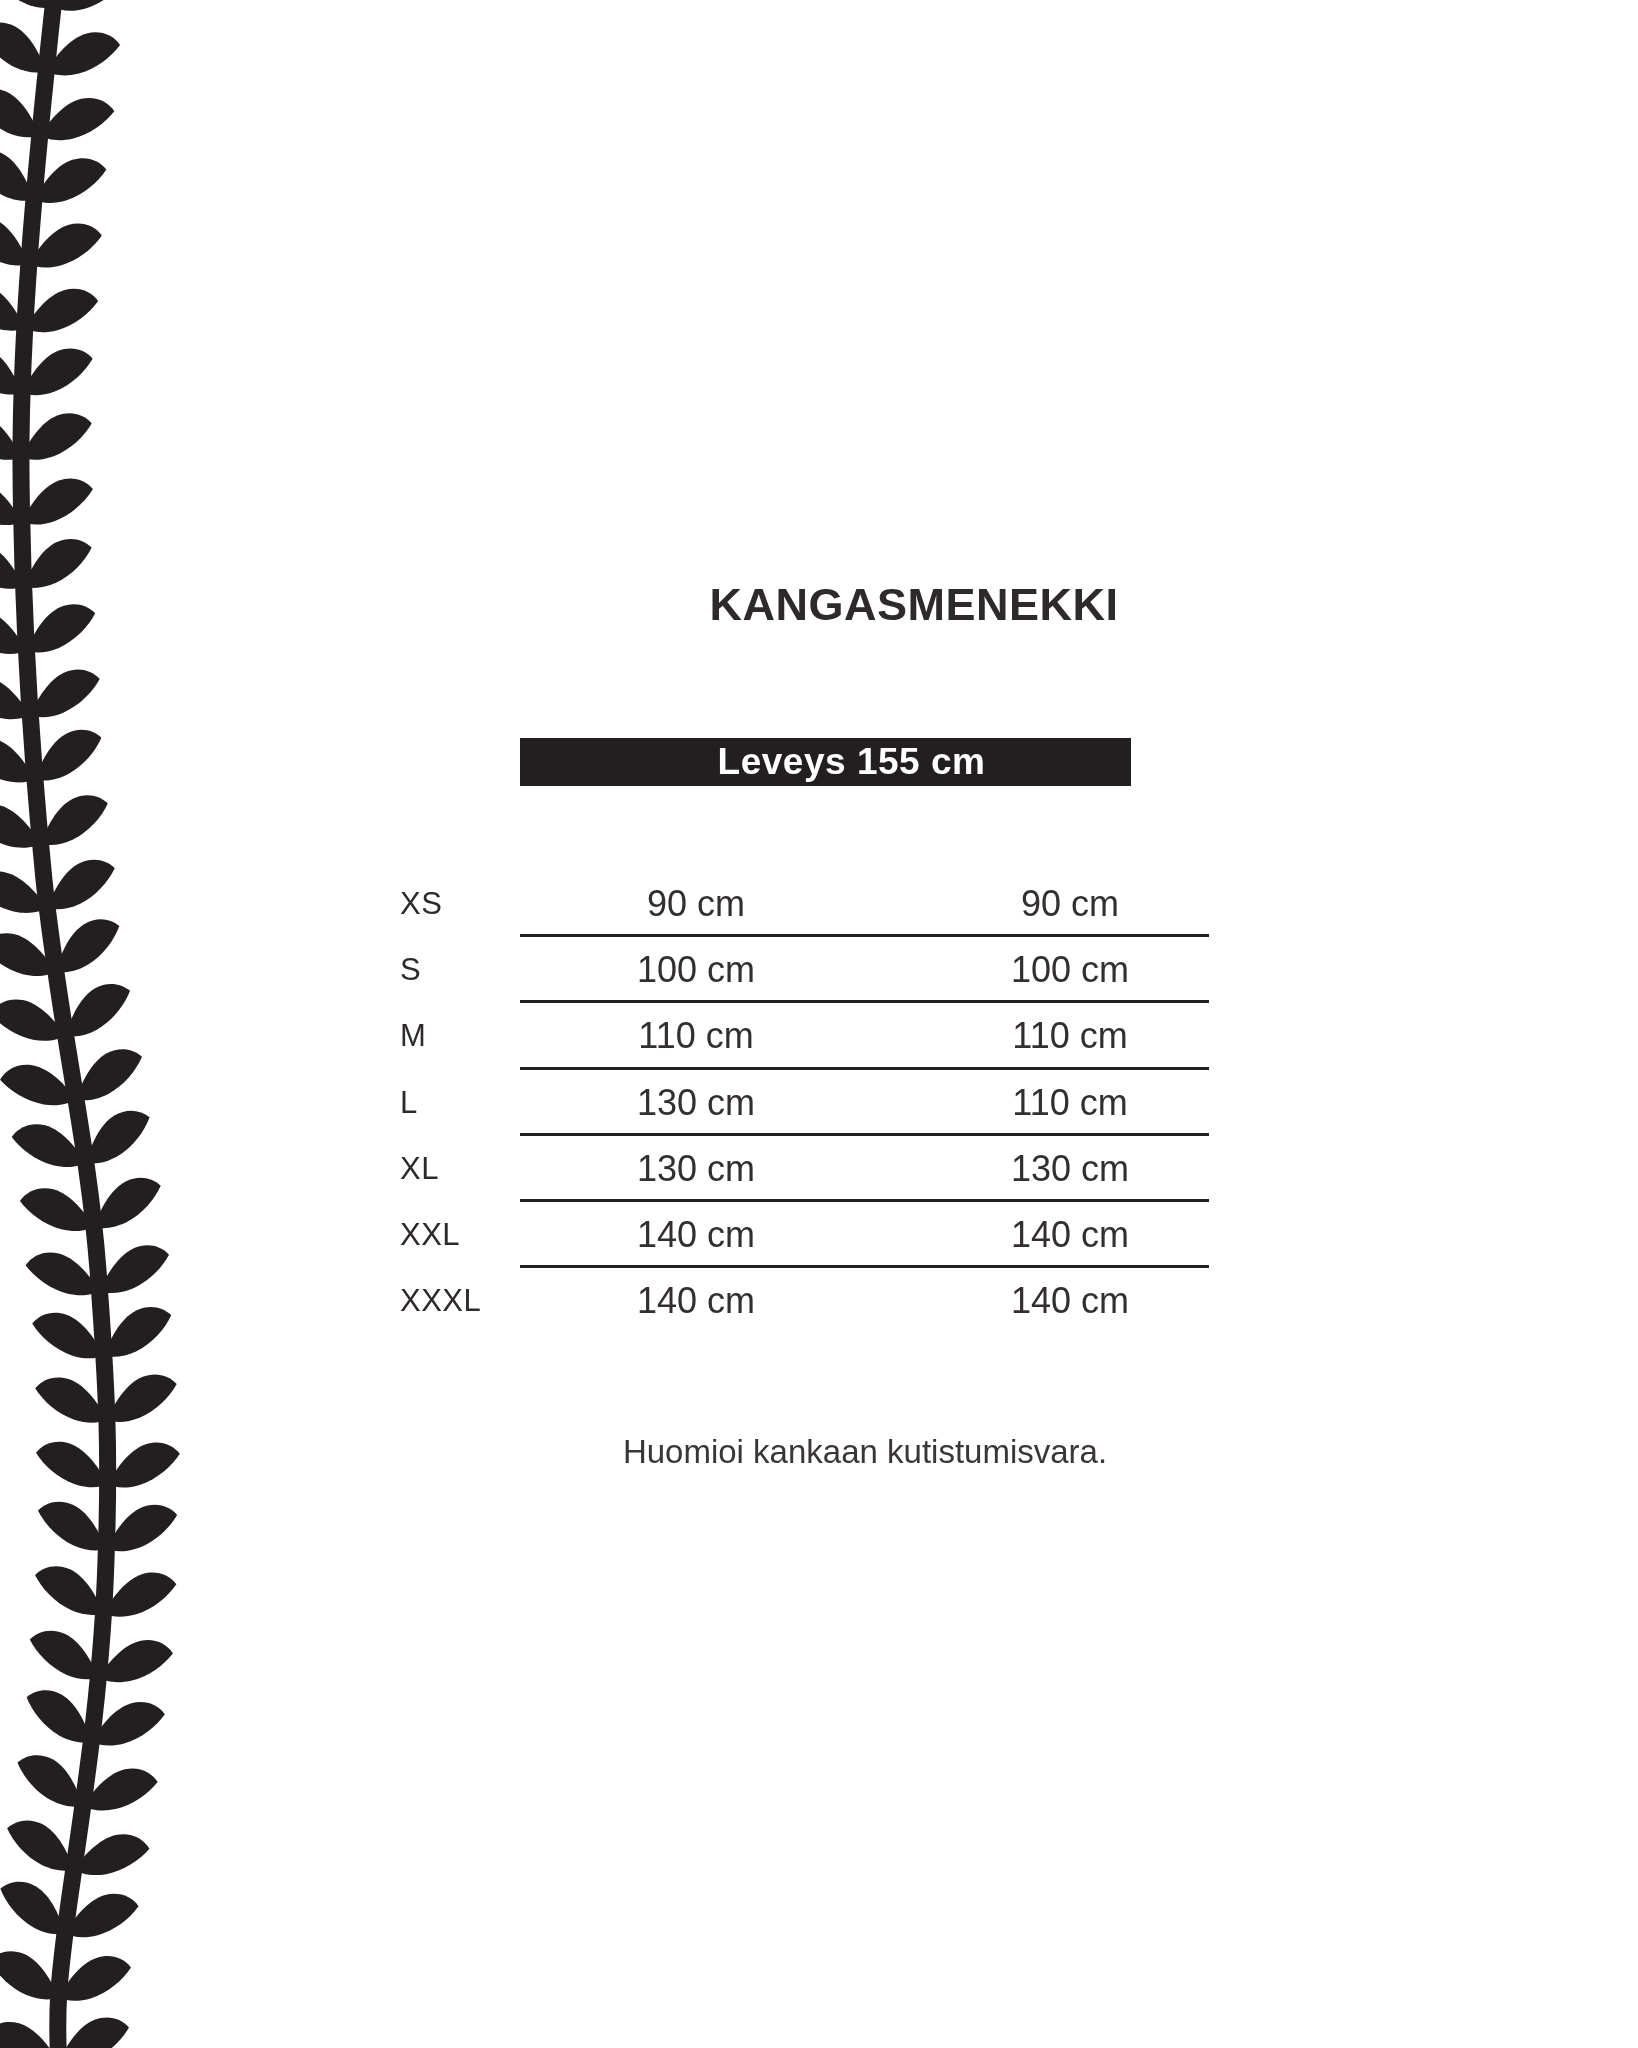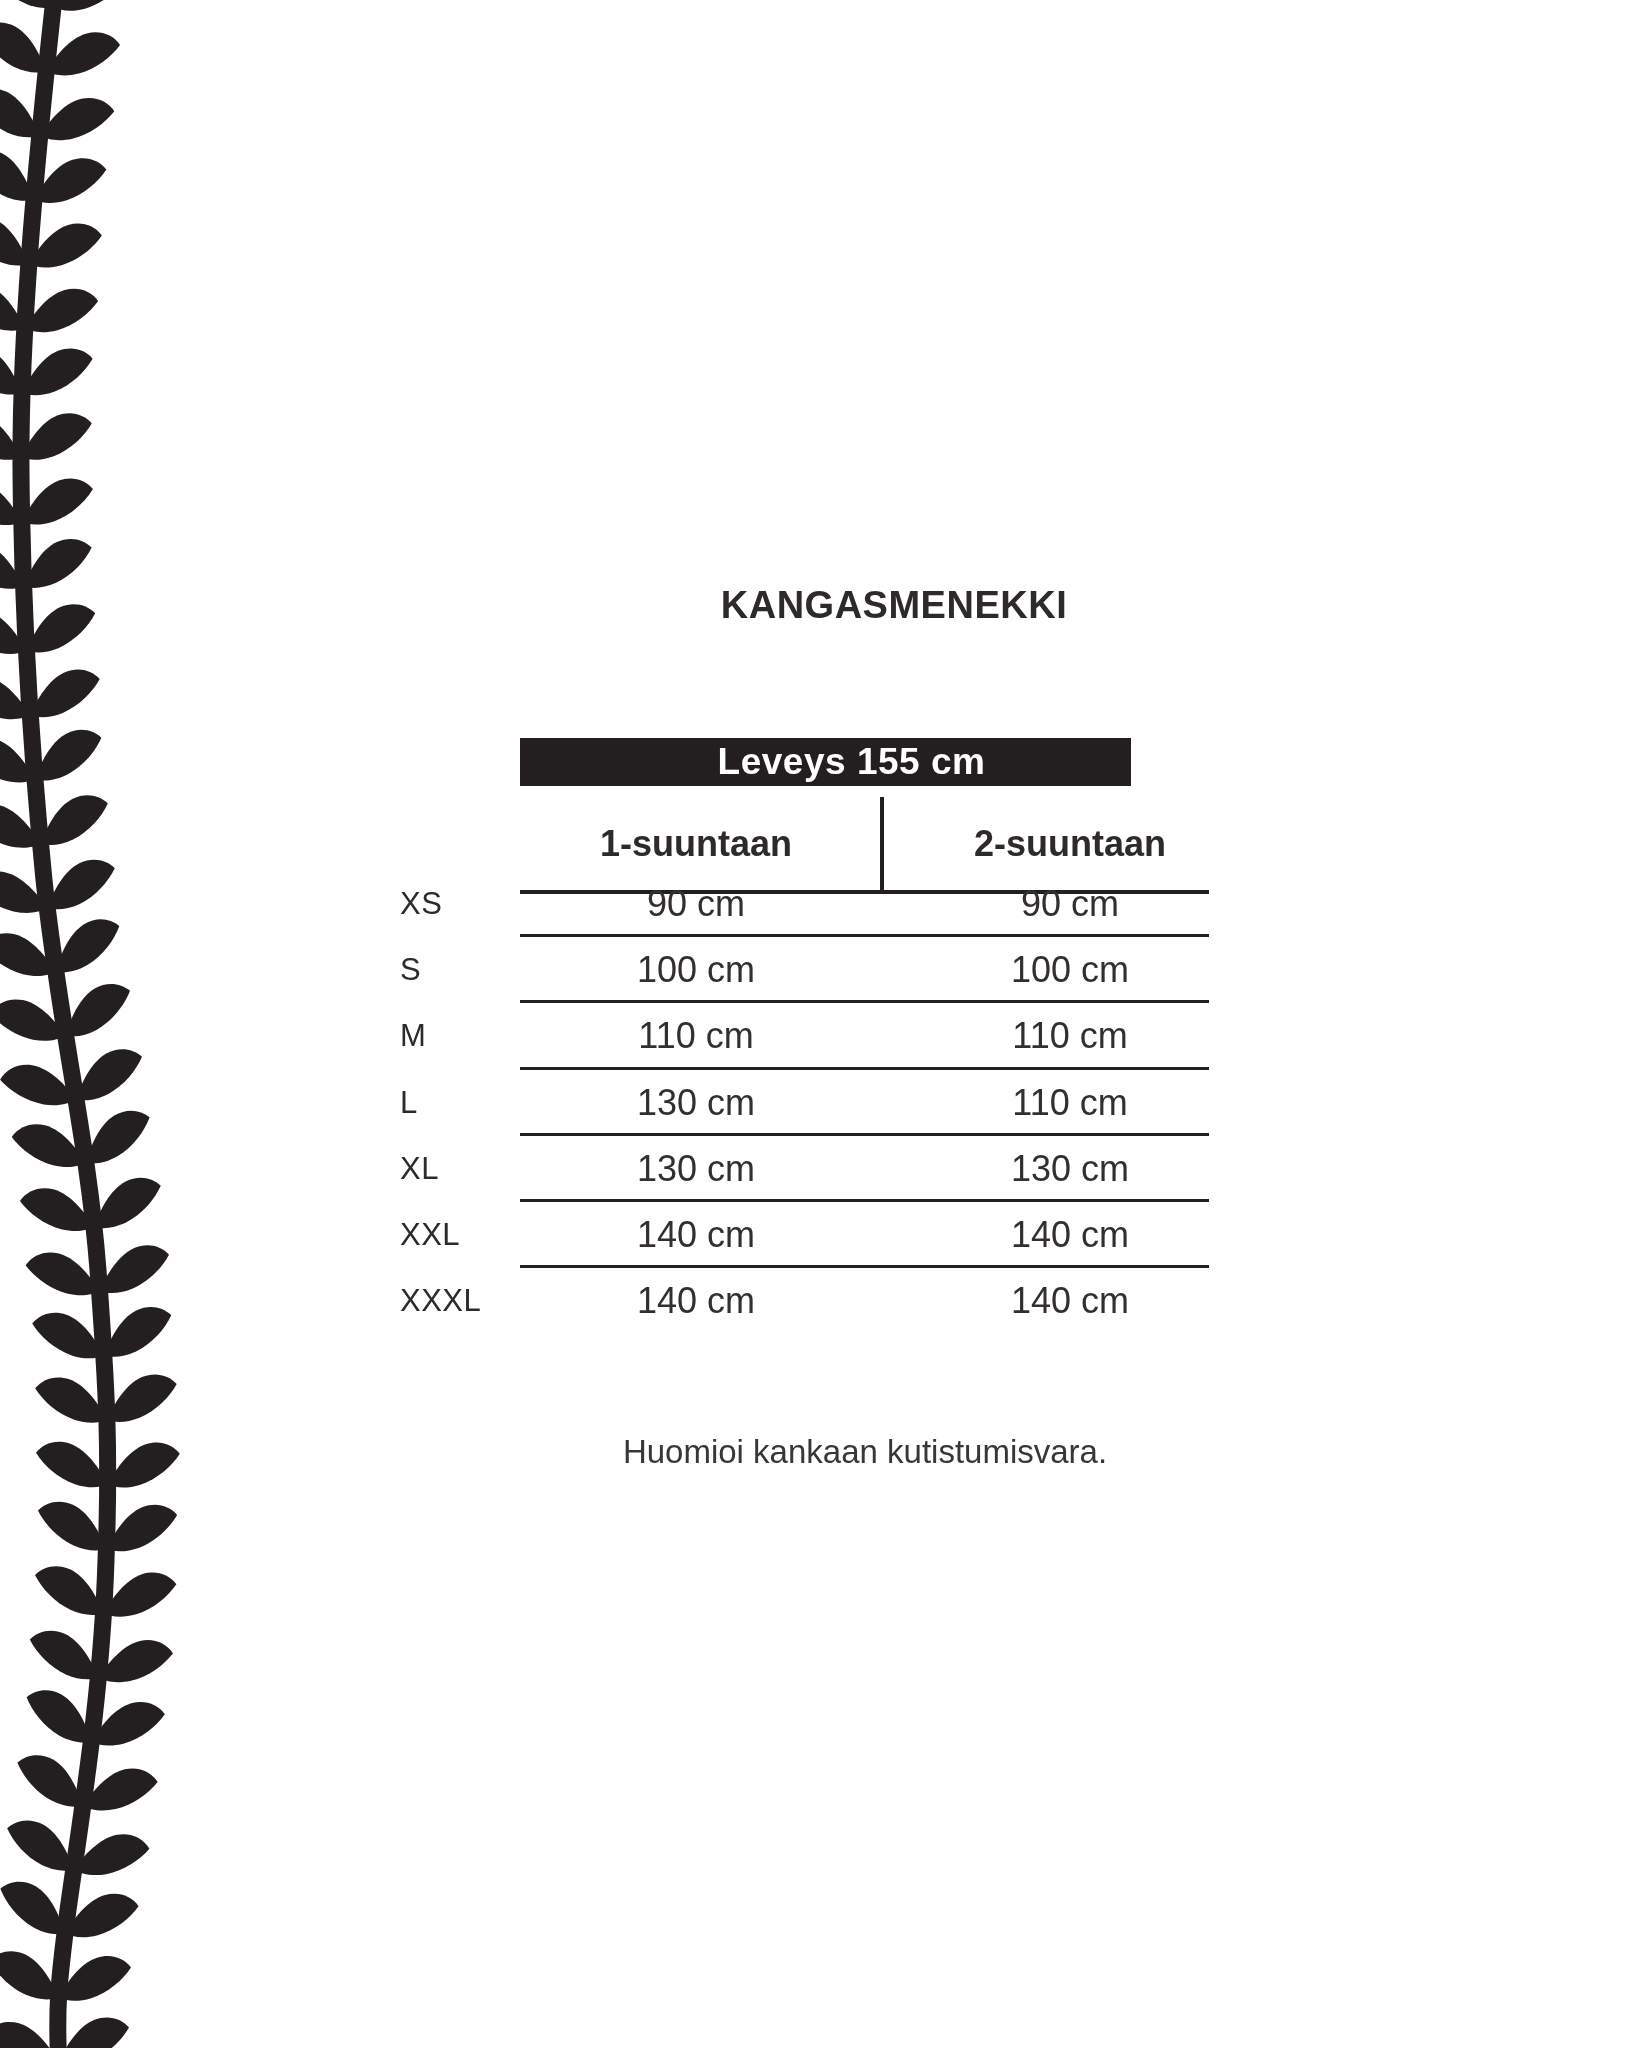--- a/index.html
+++ b/index.html
@@ -12,23 +12,23 @@
     position:relative;
     width:1638px;height:2048px;
     background:var(--paper);
     overflow:hidden;
     font-family:"Liberation Sans", sans-serif;
     color:var(--text);
   }
   .vine{position:absolute;left:0;top:0;}
 
   .title{
-    position:absolute;left:524px;top:578px;width:740px;
+    position:absolute;left:544px;top:578px;width:740px;
     margin:0;text-align:center;
-    font-size:38px;font-weight:700;letter-spacing:0.5px;
+    font-size:45px;font-weight:700;letter-spacing:0.5px;
     line-height:54px;color:#2e2a2b;
   }
 
   .bar{
     position:absolute;left:520px;top:738px;width:611px;height:48px;
     background:var(--ink);
     display:flex;align-items:center;justify-content:center;text-align:center;
   }
   .bar-label{
     color:#ffffff;font-size:37px;font-weight:700;letter-spacing:0.5px;
@@ -153,25 +153,20 @@
         </g>
     </g>
   </svg>
 
   <h1 class="title">KANGASMENEKKI</h1>
 
   <div class="bar">
     <span class="bar-label">Leveys 155 cm</span>
   </div>
 
-  <div class="colheads">
-    <div class="ch ch1">1-suuntaan</div>
-    <div class="col-divider"></div>
-    <div class="ch ch2">2-suuntaan</div>
-  </div>
 
   <div class="rows">
     <div class="row">
       <div class="size">XS</div>
       <div class="val v1">90 cm</div>
       <div class="val v2">90 cm</div>
     </div>
     <div class="row">
       <div class="size">S</div>
       <div class="val v1">100 cm</div>

